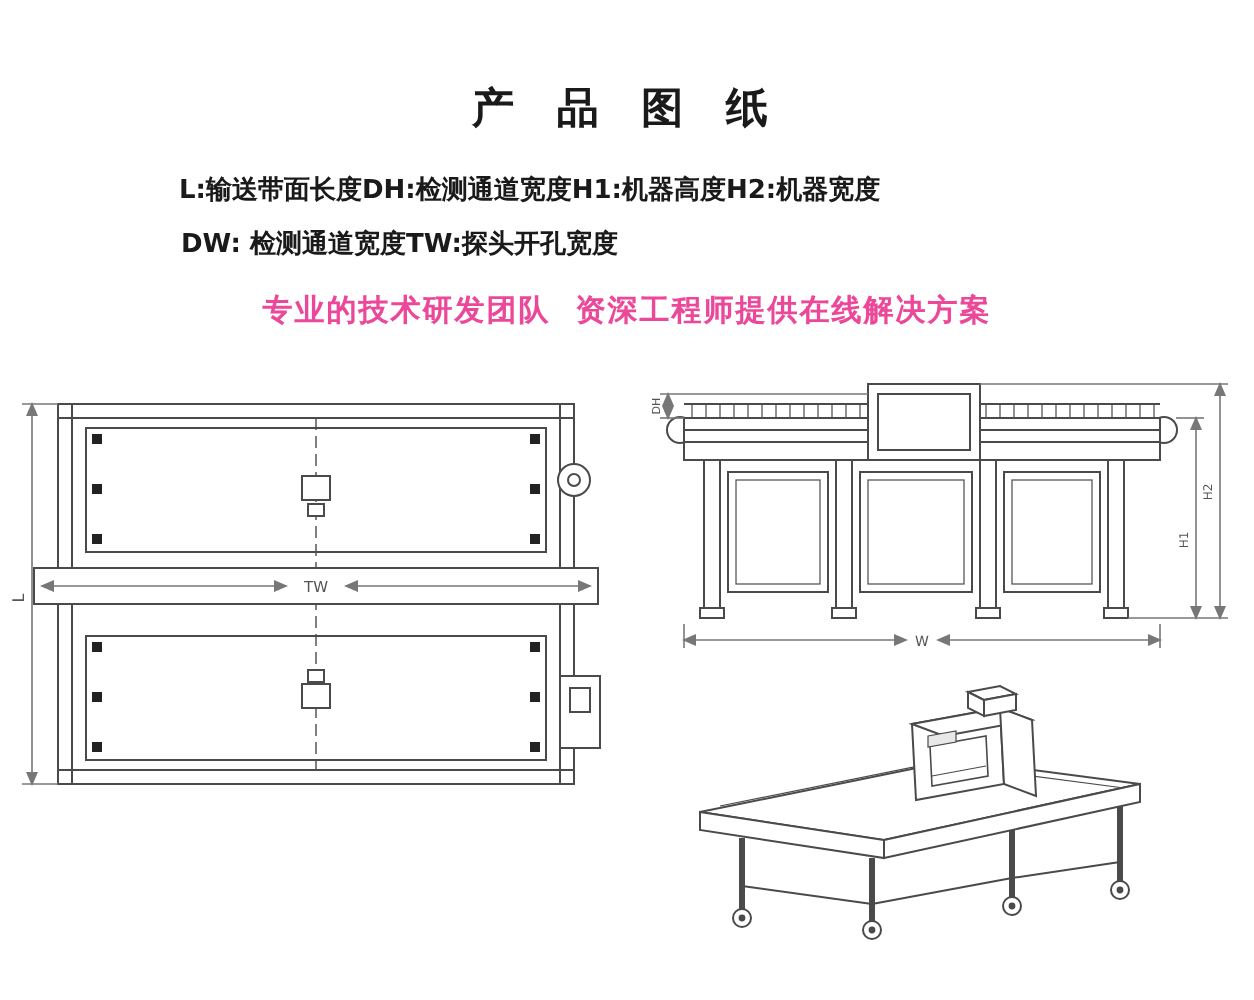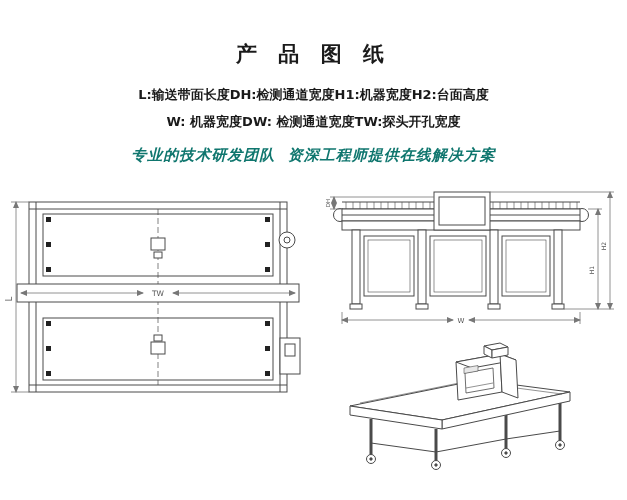--- a/index.html
+++ b/index.html
@@ -1,21 +1,21 @@
 <!DOCTYPE html>
 <html><head>
 <meta charset="utf-8">
 <style>
   html,body{margin:0;padding:0;background:#ffffff;}
   .page{position:relative;width:627px;height:500px;background:#ffffff;overflow:hidden;
         font-family:"DejaVu Sans",sans-serif;color:#111;}
   .title{position:absolute;top:40px;left:0;width:627px;text-align:center;
          font-size:21px;font-weight:bold;letter-spacing:7px;color:#1a1a1a;}
   .legend{position:absolute;left:50%;transform:translateX(-50%);
-          display:flex;justify-content:center;
+          display:flex;justify-content:flex-start;
           font-size:13px;font-weight:bold;color:#1a1a1a;white-space:pre;}
   .legend.row1{top:86px;width:448px;}
   .legend.row2{top:113px;width:446px;}
   .slogan{position:absolute;top:146px;left:0;width:627px;text-align:center;
           font-size:15px;font-weight:bold;letter-spacing:1px;white-space:pre;}
   .drawing{position:absolute;text-decoration:underline;}
   .drawing.topview{left:5px;top:192px;}
   .drawing.frontview{left:322px;top:188px;}
   .drawing.isoview{left:338px;top:328px;}
   svg text{font-family:"DejaVu Sans",sans-serif;fill:#555;}
@@ -23,31 +23,30 @@
 </head>
 <body>
 
 <div class="page">
 
   <div class="title">产 品 图 纸</div>
 
   <div class="legend row1">
     <span>L:输送带面长度</span>
     <span>DH:检测通道宽度</span>
-    <span>H1:机器宽度</span>
-    <span>H2:台面高度</span>
+    <span>H1:机器高度</span>
+    <span>H2:机器宽度</span>
   </div>
 
   <div class="legend row2">
-    <span>W: 机器宽度</span>
     <span>DW: 检测通道宽度</span>
     <span>TW:探头开孔宽度</span>
   </div>
 
-  <div class="slogan" style="color: #0f766e; font-style: italic;">专业的技术研发团队  资深工程师提供在线解决方案</div>
+  <div class="slogan" style="color: #ec4899;">专业的技术研发团队  资深工程师提供在线解决方案</div>
 
   <div class="drawing topview">
     <svg width="305" height="215" viewBox="0 0 305 215">
       <defs>
         <marker id="ar1" markerUnits="userSpaceOnUse" markerWidth="7" markerHeight="7" refX="6" refY="3" orient="auto-start-reverse">
           <path d="M0,0L7,3L0,6z" fill="#777"></path>
         </marker>
       </defs>
       <g stroke="#4a4a4a" stroke-width="1" fill="none">
         <rect x="24" y="10" width="258" height="190" fill="#ffffff"></rect>

